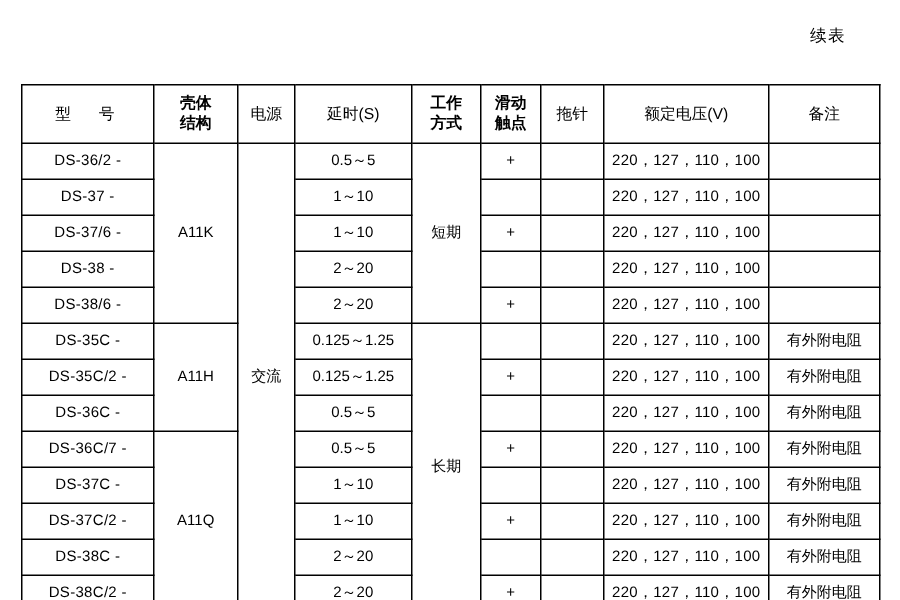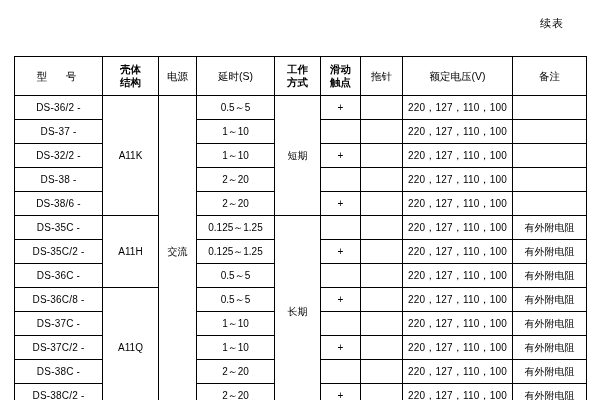--- a/index.html
+++ b/index.html
@@ -153,21 +153,21 @@
           </tr>
           <tr>
             <td class="model-cell">DS-37  -</td>
             <td class="delay-cell">1～10</td>
             <td class="plus-cell"></td>
             <td class="plus-cell"></td>
             <td class="volt-cell">220，127，110，100</td>
             <td class="remark-cell"></td>
           </tr>
           <tr>
-            <td class="model-cell">DS-32/2  -</td>
+            <td class="model-cell">DS-37/6  -</td>
             <td class="delay-cell">1～10</td>
             <td class="plus-cell">+</td>
             <td class="plus-cell"></td>
             <td class="volt-cell">220，127，110，100</td>
             <td class="remark-cell"></td>
           </tr>
           <tr>
             <td class="model-cell">DS-38  -</td>
             <td class="delay-cell">2～20</td>
             <td class="plus-cell"></td>
@@ -203,21 +203,21 @@
           </tr>
           <tr>
             <td class="model-cell">DS-36C  -</td>
             <td class="delay-cell">0.5～5</td>
             <td class="plus-cell"></td>
             <td class="plus-cell"></td>
             <td class="volt-cell">220，127，110，100</td>
             <td class="remark-cell">有外附电阻</td>
           </tr>
           <tr>
-            <td class="model-cell">DS-36C/8  -</td>
+            <td class="model-cell">DS-36C/7  -</td>
             <td class="vert-label" rowspan="5">A11Q</td>
             <td class="delay-cell">0.5～5</td>
             <td class="plus-cell">+</td>
             <td class="plus-cell"></td>
             <td class="volt-cell">220，127，110，100</td>
             <td class="remark-cell">有外附电阻</td>
           </tr>
           <tr>
             <td class="model-cell">DS-37C  -</td>
             <td class="delay-cell">1～10</td>

